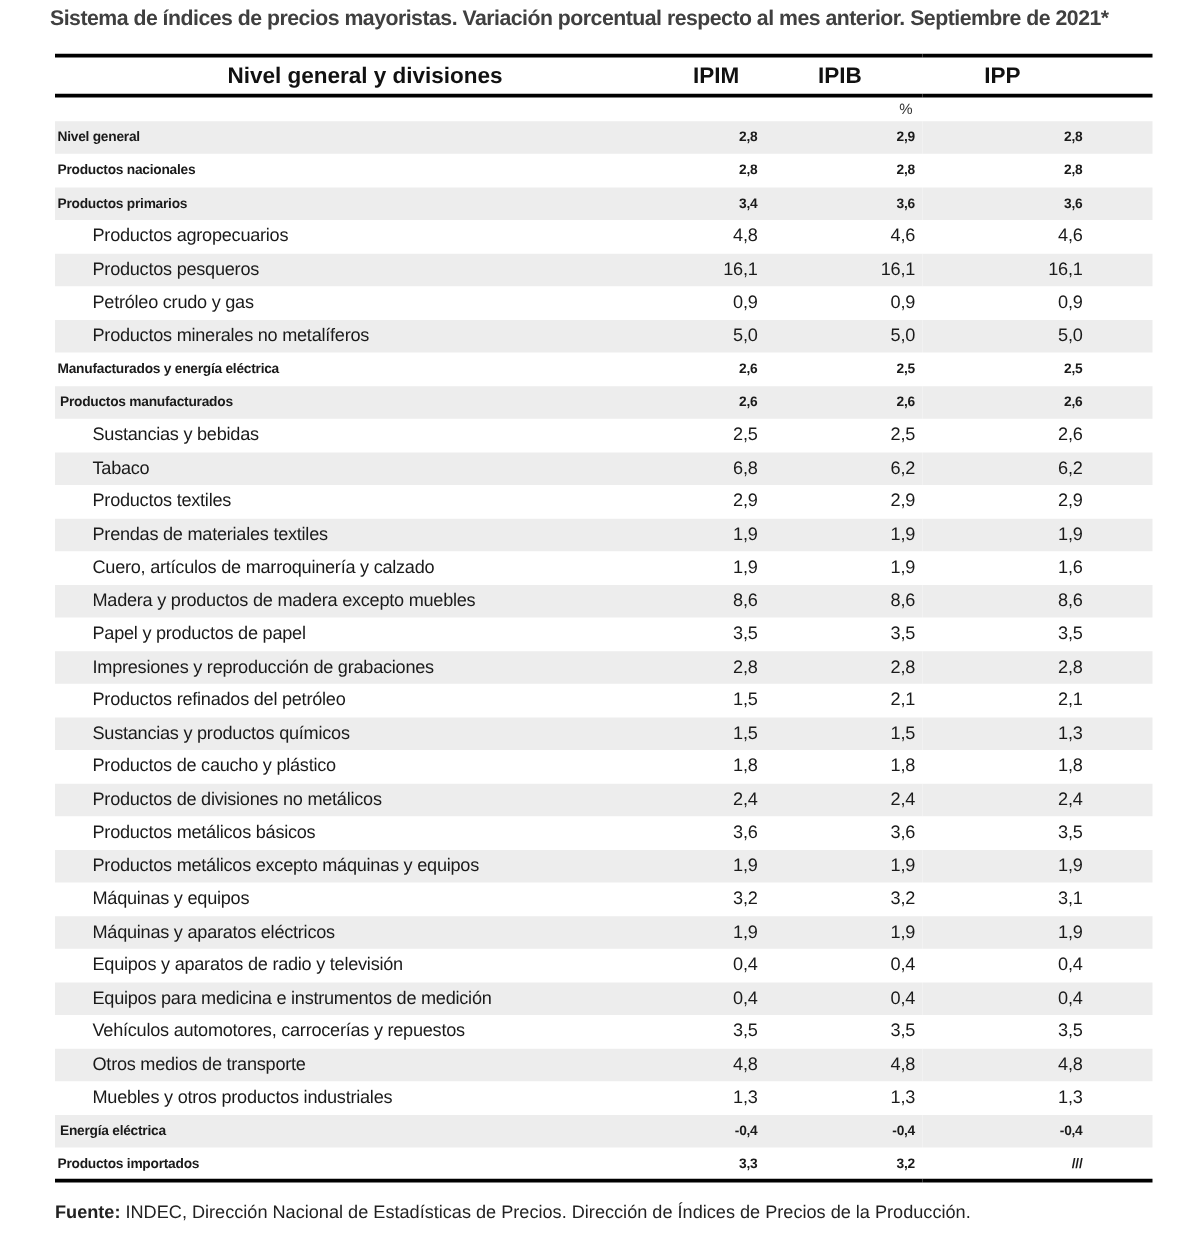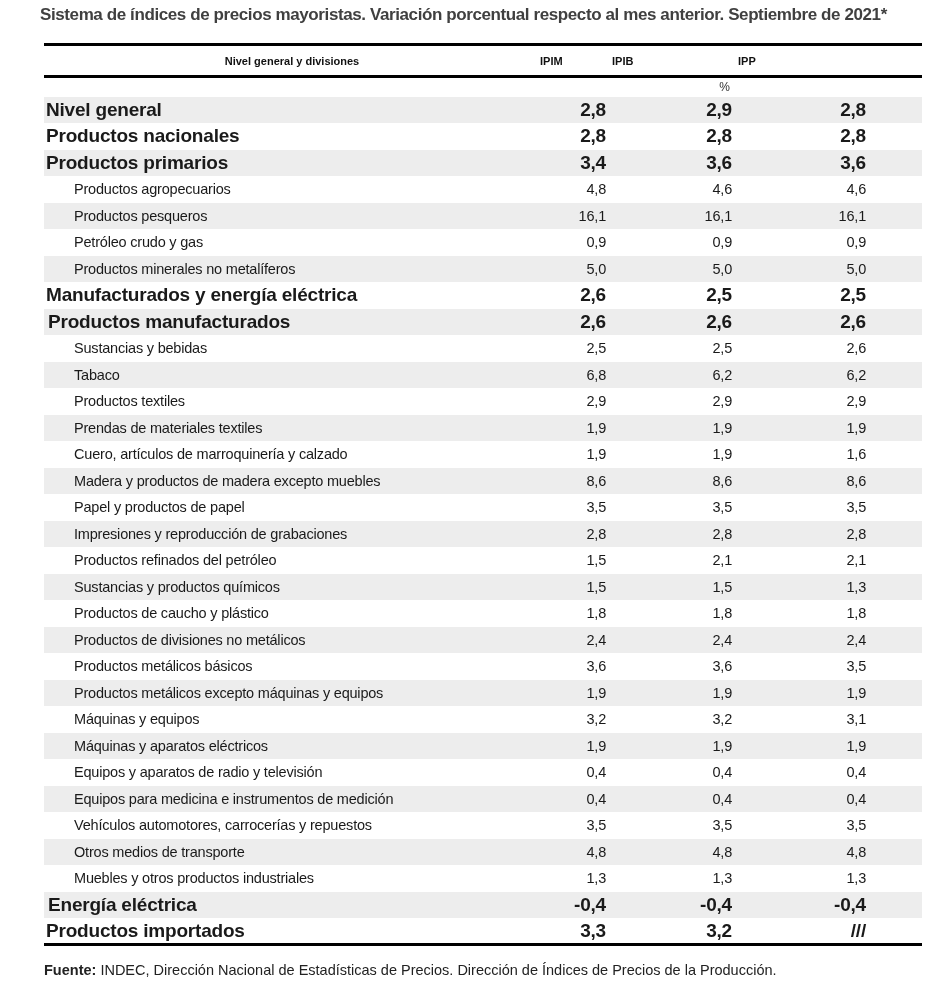--- a/index.html
+++ b/index.html
@@ -24,45 +24,45 @@
     margin:17px 0 0 44px;
     width:878px;
     border-collapse:collapse;
     table-layout:fixed;
     border-top:3px solid #000;
     border-bottom:3px solid #000;
   }
   thead tr.head th {
     height:32px;
     border-bottom:3px solid #000;
-    font-size:11px;
+    font-size:18px;
     font-weight:bold;
     color:#111;
     vertical-align:middle;
   }
   th.lbl-head { text-align:center; }
-  th.num-head { text-align:left; padding-right:6px; }
+  th.num-head { text-align:center; padding-right:6px; }
   th.num-head.last { padding-right:56px; }
   thead tr.unit td {
     height:20px;
     font-size:12px;
     color:#333;
     text-align:right;
     padding-right:8px;
     vertical-align:middle;
   }
   tbody td {
     height:26.5px;
     font-size:14.5px;
     vertical-align:middle;
     color:#1a1a1a;
     letter-spacing:-0.2px;
   }
   tbody tr:nth-child(odd) { background:#ededed; }
-  tbody tr.bold td { font-weight:bold; font-size:19px;margin-left:26px; }
+  tbody tr.bold td { font-weight:bold; font-size:11px;margin-left:26px; }
   td.label.lvl0 { padding-left:2px; }
   td.label.lvl1 { padding-left:4px; }
   td.label.lvl2 { padding-left:30px; }
   td.val { text-align:right; padding-right:6px; }
   td.val.last { padding-right:56px; }
   .source {
     margin:15px 0 0 44px;
     font-size:14.5px;
     color:#222;
     line-height:18px;

